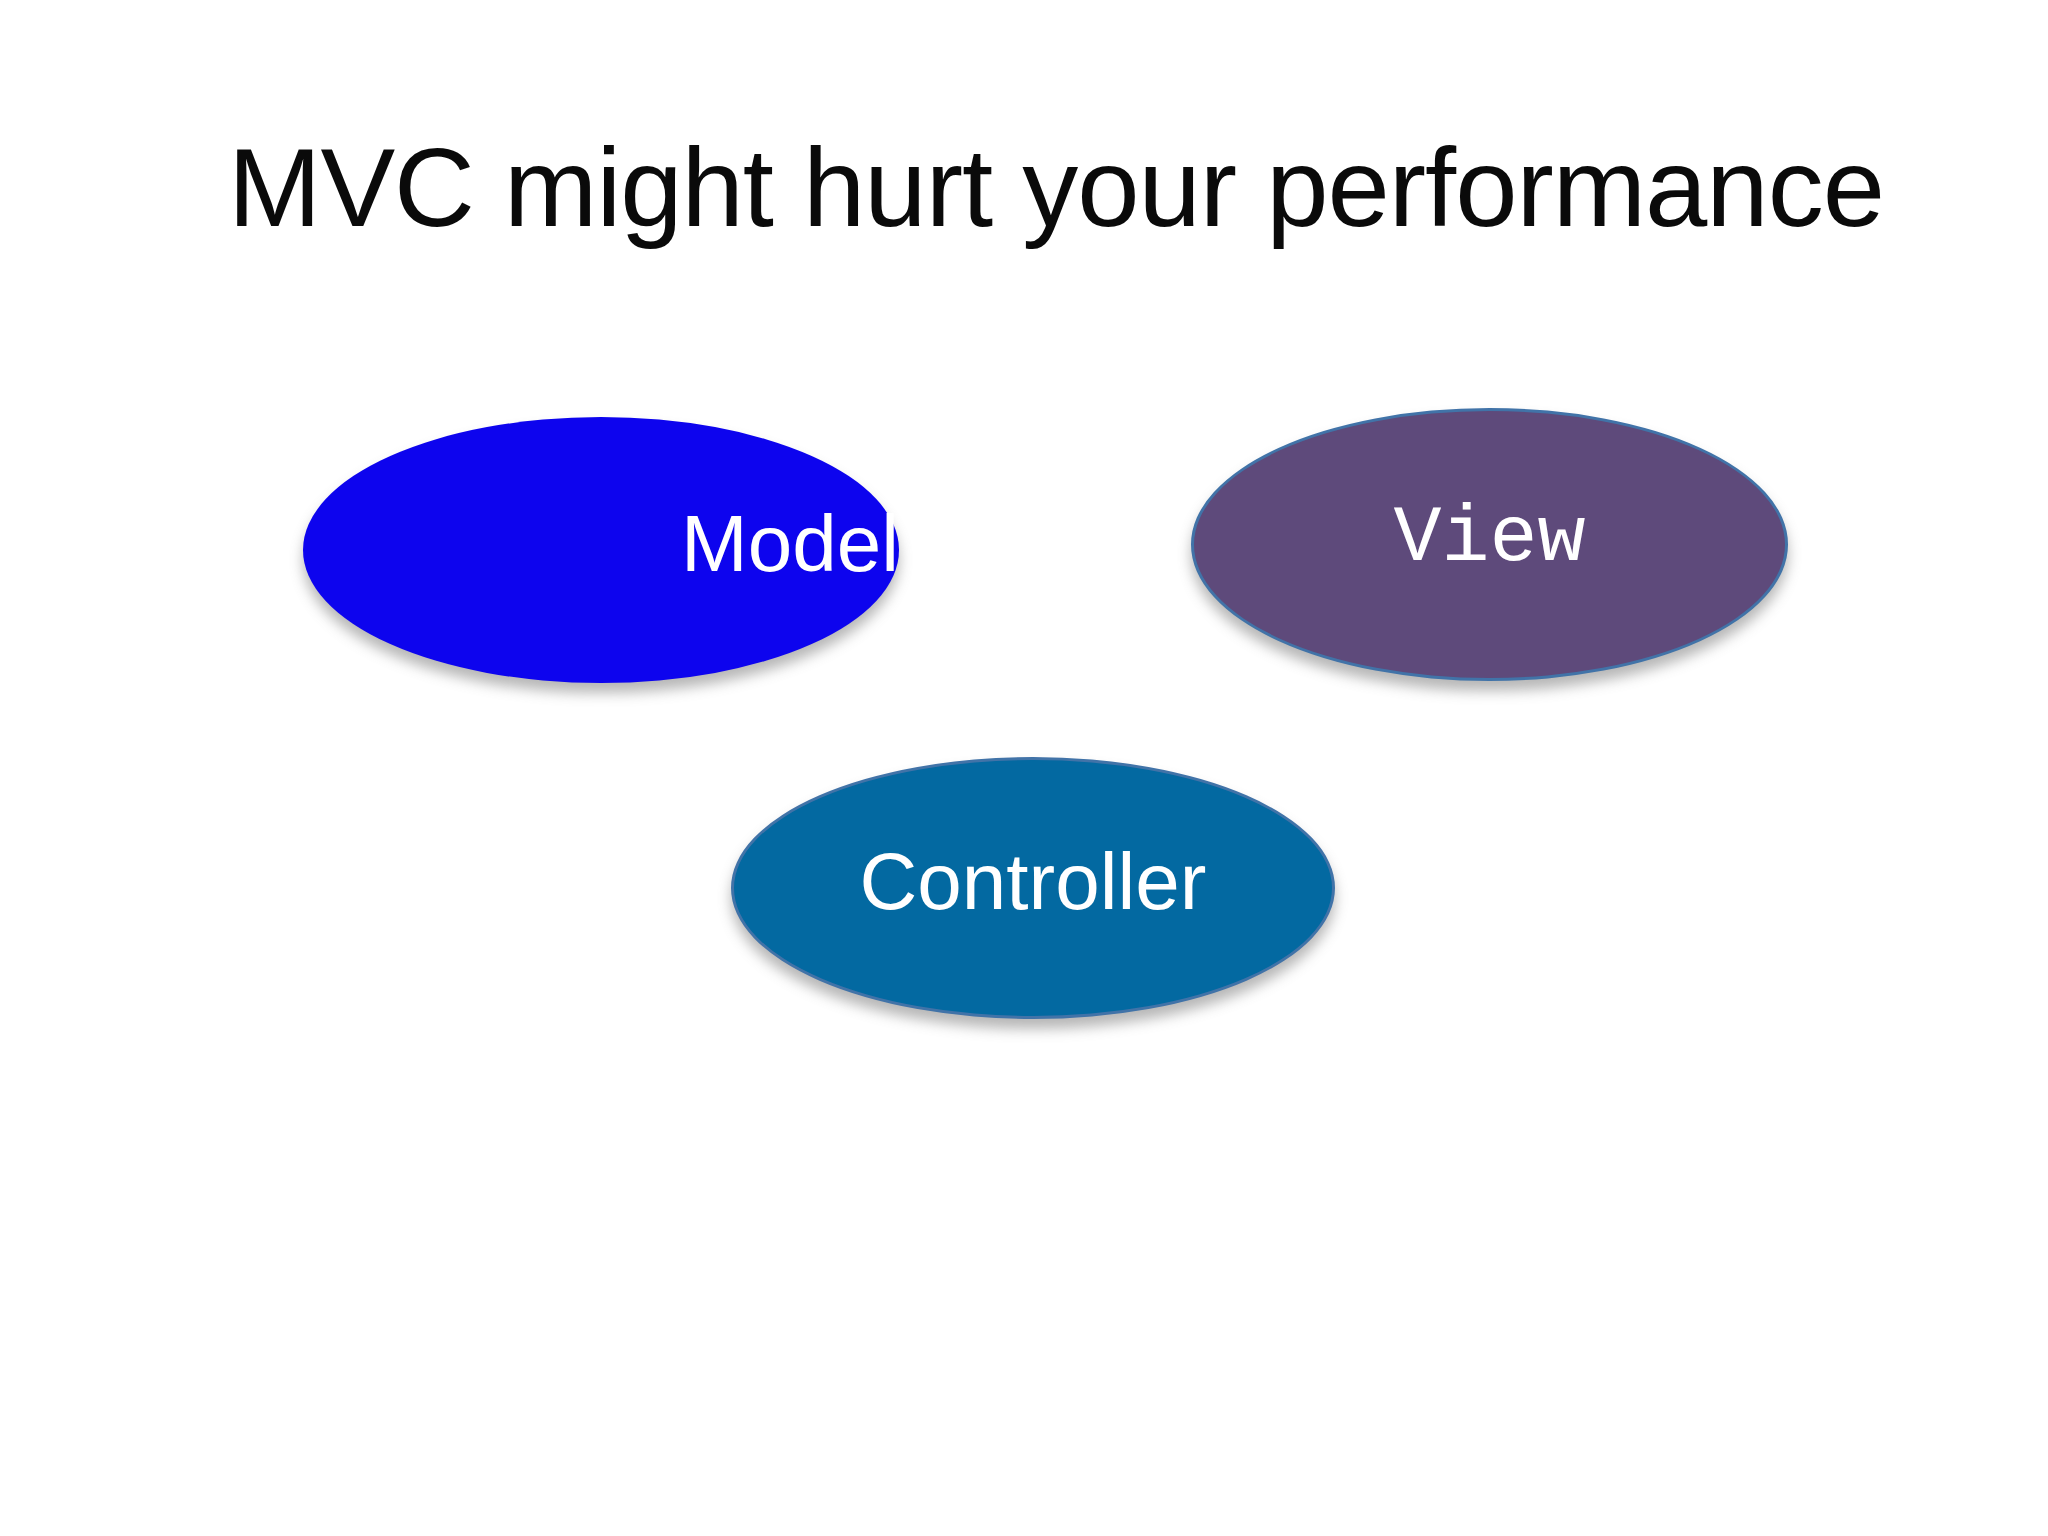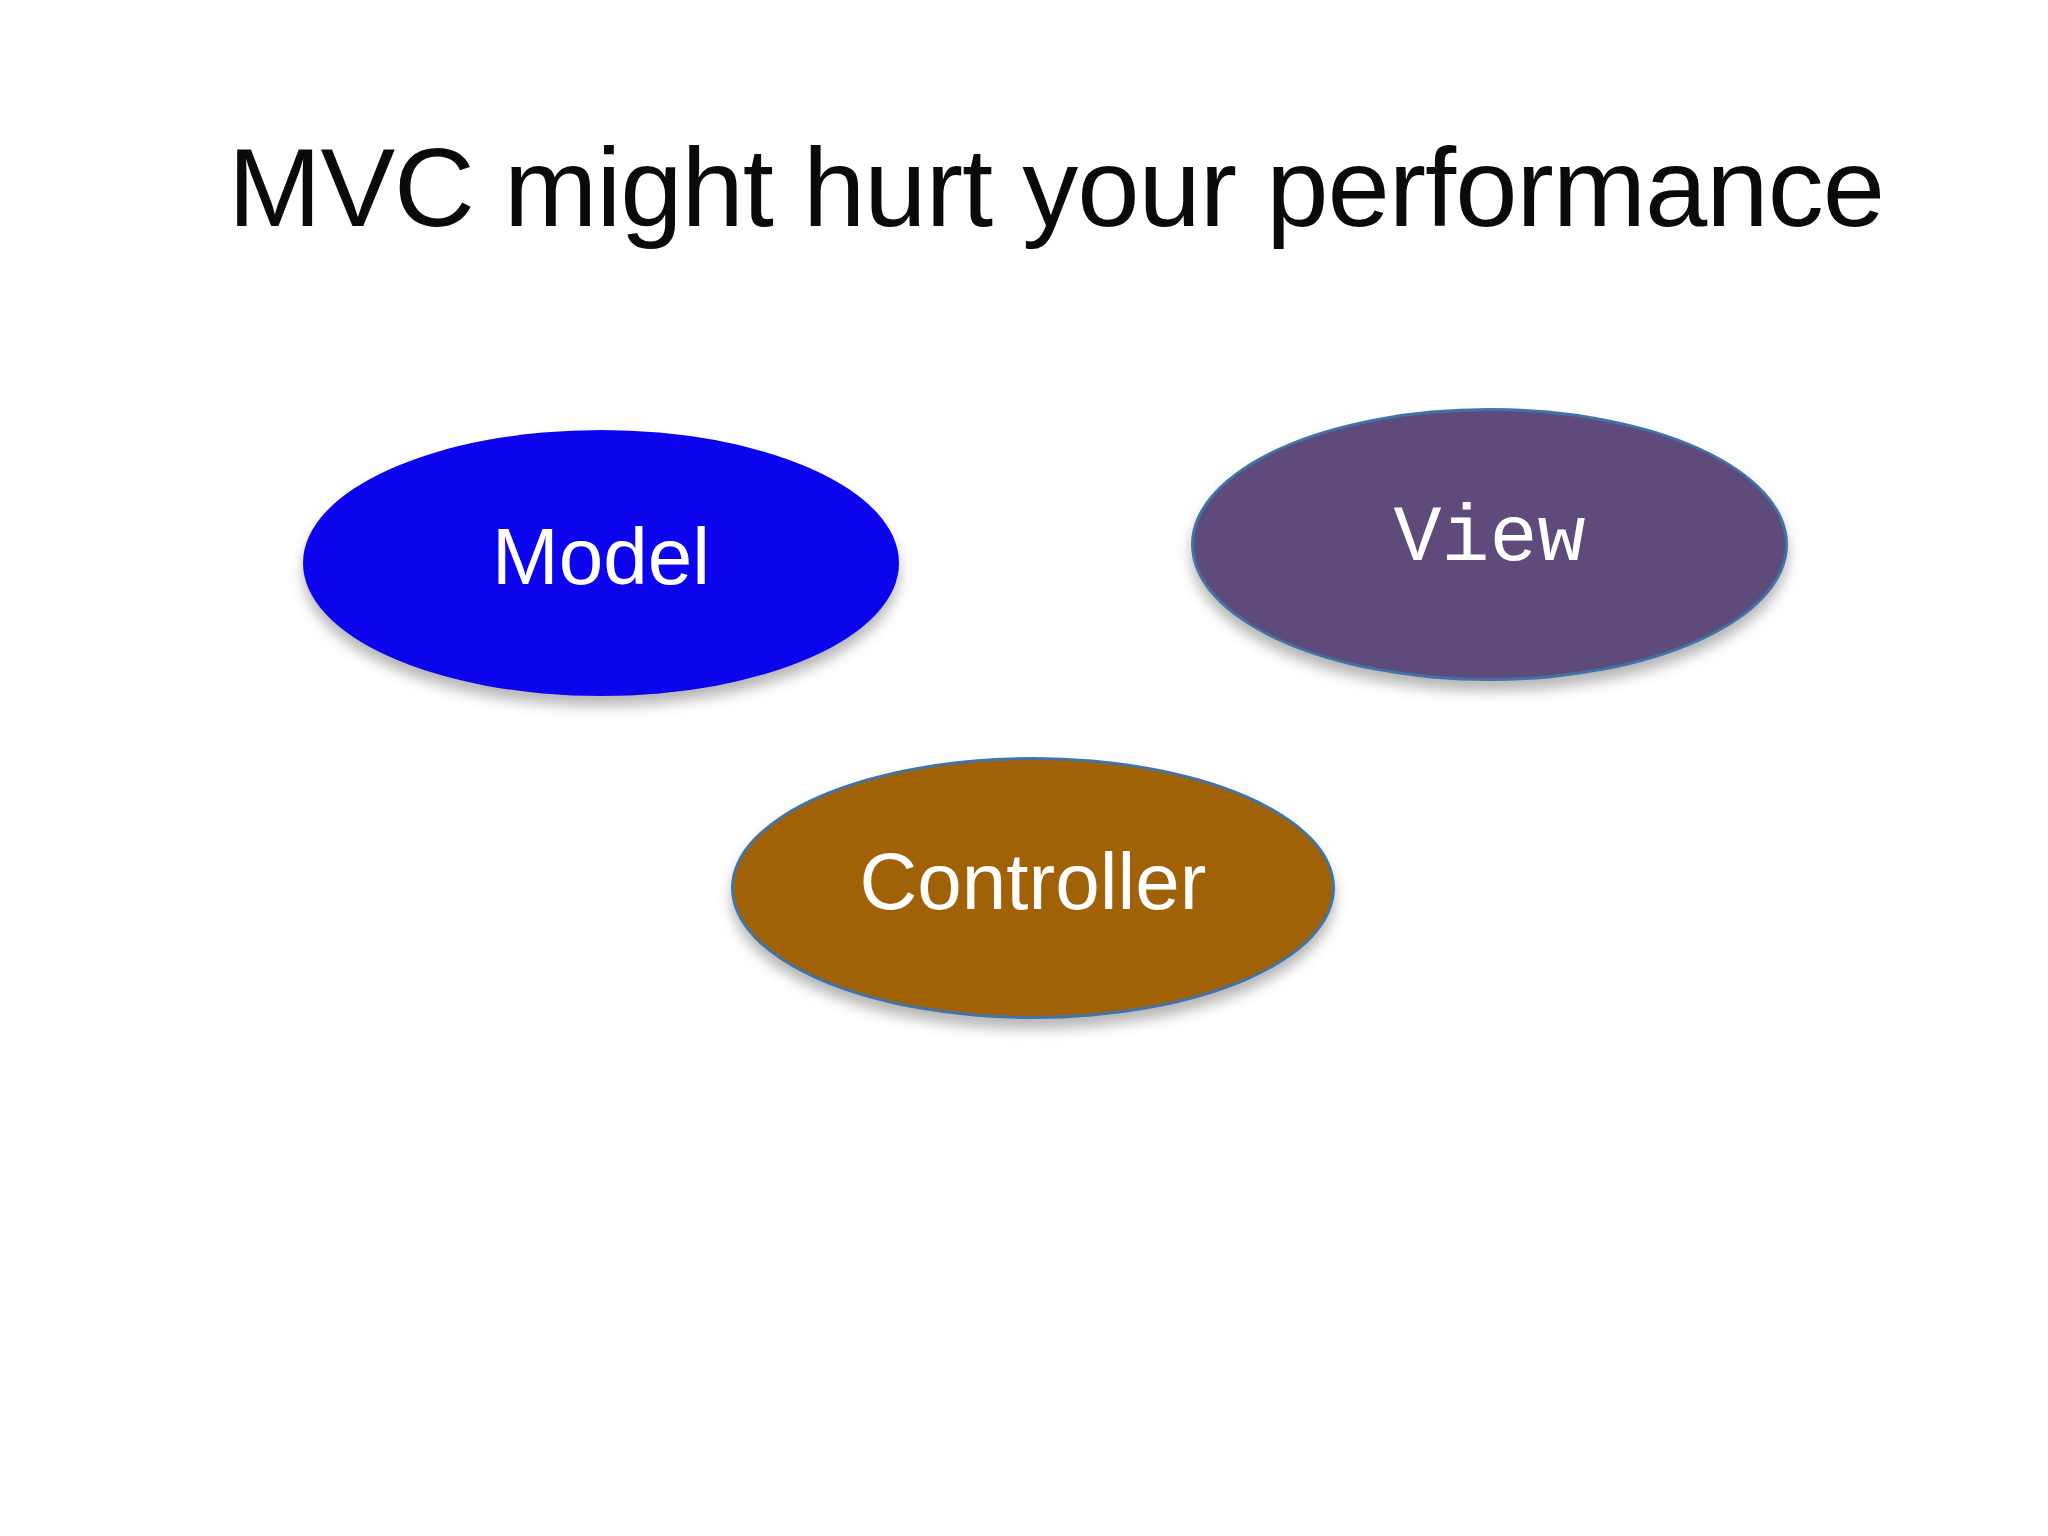--- a/index.html
+++ b/index.html
@@ -41,24 +41,25 @@
     font-size: 80px;
     line-height: 1;
     box-sizing: border-box;
   }
   .ellipse .shape-label {
     transform: translateY(-6px);
     white-space: nowrap;
   }
   .ellipse-model {
     left: 271px;
-    top: 430px;
+    top: 417px;
     width: 596px;
     height: 266px;
     border: none;
+    justify-content: flex-end;
   }
   .ellipse-view {
     left: 1159px;
     top: 408px;
     width: 597px;
     height: 273px;
     border: 3px solid;
     font-family: Liberation Mono, monospace;
   }
   .ellipse-controller {
@@ -77,17 +78,17 @@
   <div class="slide-title">MVC might hurt your performance</div>
 
   <div class="ellipse ellipse-model" style="background-color: rgb(13, 4, 238);">
     <span class="shape-label">Model</span>
   </div>
 
   <div class="ellipse ellipse-view" style="background-color: rgb(94, 74, 123); border-color: rgb(65, 115, 168);">
     <span class="shape-label">View</span>
   </div>
 
-  <div class="ellipse ellipse-controller" style="background-color: #a16207; border-color: rgb(65, 115, 168);">
+  <div class="ellipse ellipse-controller" style="background-color: #0369a1; border-color: rgb(65, 115, 168);">
     <span class="shape-label">Controller</span>
   </div>
 
 </div>
 
 </body></html>

